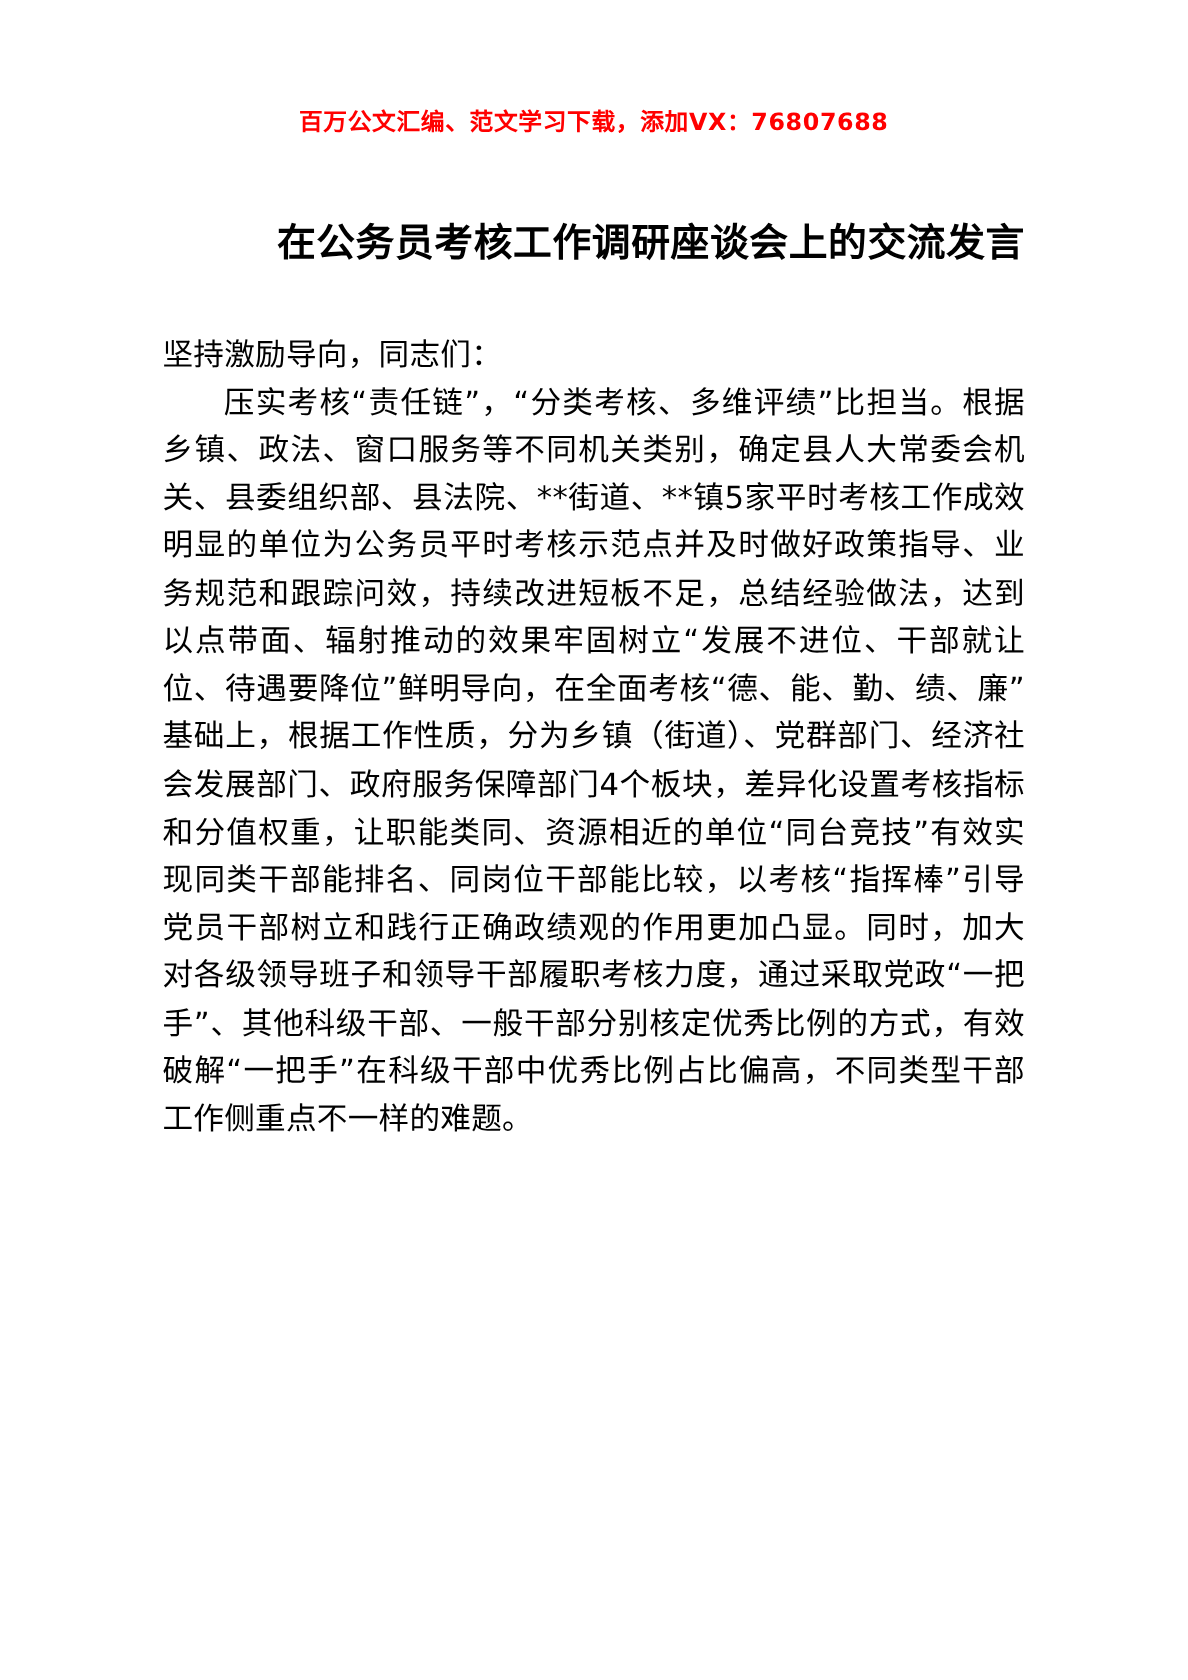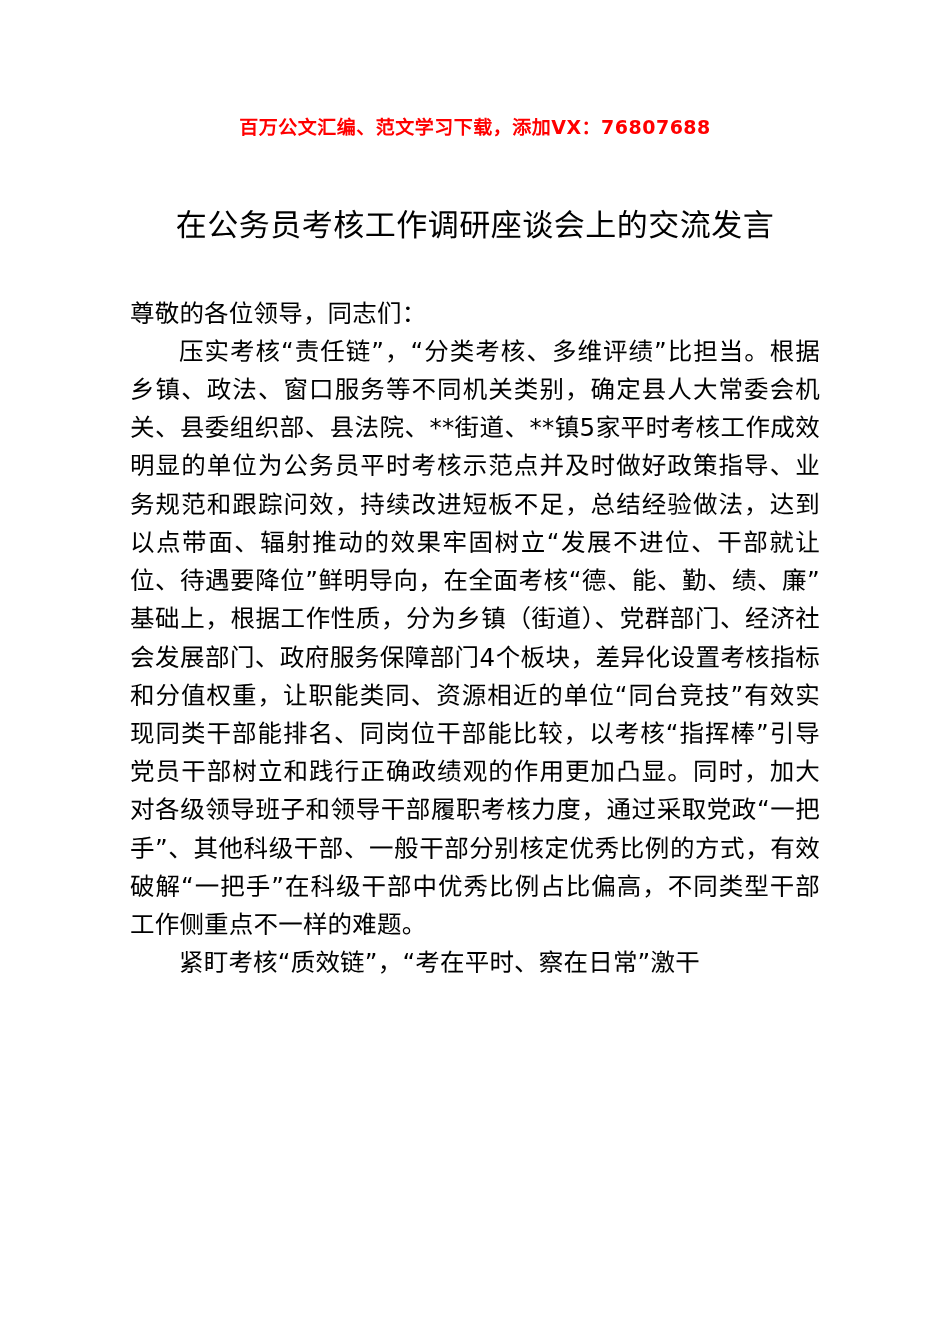--- a/index.html
+++ b/index.html
@@ -22,27 +22,27 @@
     box-sizing: border-box;
     padding: 0 130px;
     position: relative;
   }
   .watermark {
     text-align: center;
     color: #ff0000;
     font-size: 19px;
     font-weight: bold;
     letter-spacing: 0.5px;
-    padding-top: 112px;
+    padding-top: 82px;
     font-family: "DejaVu Sans", "Liberation Sans", sans-serif;
   }
   .doc-title {
-    text-align: center;
+    text-align: right;
     font-size: 31px;
-    font-weight: normal;
+    font-weight: bold;
     line-height: 1.6;
     margin-top: 62px;
     margin-bottom: 0;
     letter-spacing: 0.5px;
   }
   .body-text {
     margin-top: 44px;
     font-size: 24.5px;
     line-height: 1.56;
     text-align: justify;
@@ -59,18 +59,17 @@
 </head>
 <body>
 
 <div class="page">
 
   <div class="watermark">百万公文汇编、范文学习下载，添加VX：76807688</div>
 
   <h1 class="doc-title">在公务员考核工作调研座谈会上的交流发言</h1>
 
   <div class="body-text">
-    <p class="para">尊敬的各位领导，同志们：</p>
+    <p class="para">坚持激励导向，同志们：</p>
     <p class="para indent">压实考核“责任链”，“分类考核、多维评绩”比担当。根据乡镇、政法、窗口服务等不同机关类别，确定县人大常委会机关、县委组织部、县法院、**街道、**镇5家平时考核工作成效明显的单位为公务员平时考核示范点并及时做好政策指导、业务规范和跟踪问效，持续改进短板不足，总结经验做法，达到以点带面、辐射推动的效果牢固树立“发展不进位、干部就让位、待遇要降位”鲜明导向，在全面考核“德、能、勤、绩、廉”基础上，根据工作性质，分为乡镇（街道）、党群部门、经济社会发展部门、政府服务保障部门4个板块，差异化设置考核指标和分值权重，让职能类同、资源相近的单位“同台竞技”有效实现同类干部能排名、同岗位干部能比较，以考核“指挥棒”引导党员干部树立和践行正确政绩观的作用更加凸显。同时，加大对各级领导班子和领导干部履职考核力度，通过采取党政“一把手”、其他科级干部、一般干部分别核定优秀比例的方式，有效破解“一把手”在科级干部中优秀比例占比偏高，不同类型干部工作侧重点不一样的难题。</p>
-    <p class="para indent">紧盯考核“质效链”，“考在平时、察在日常”激干</p>
   </div>
 
 </div>
 
 </body></html>

